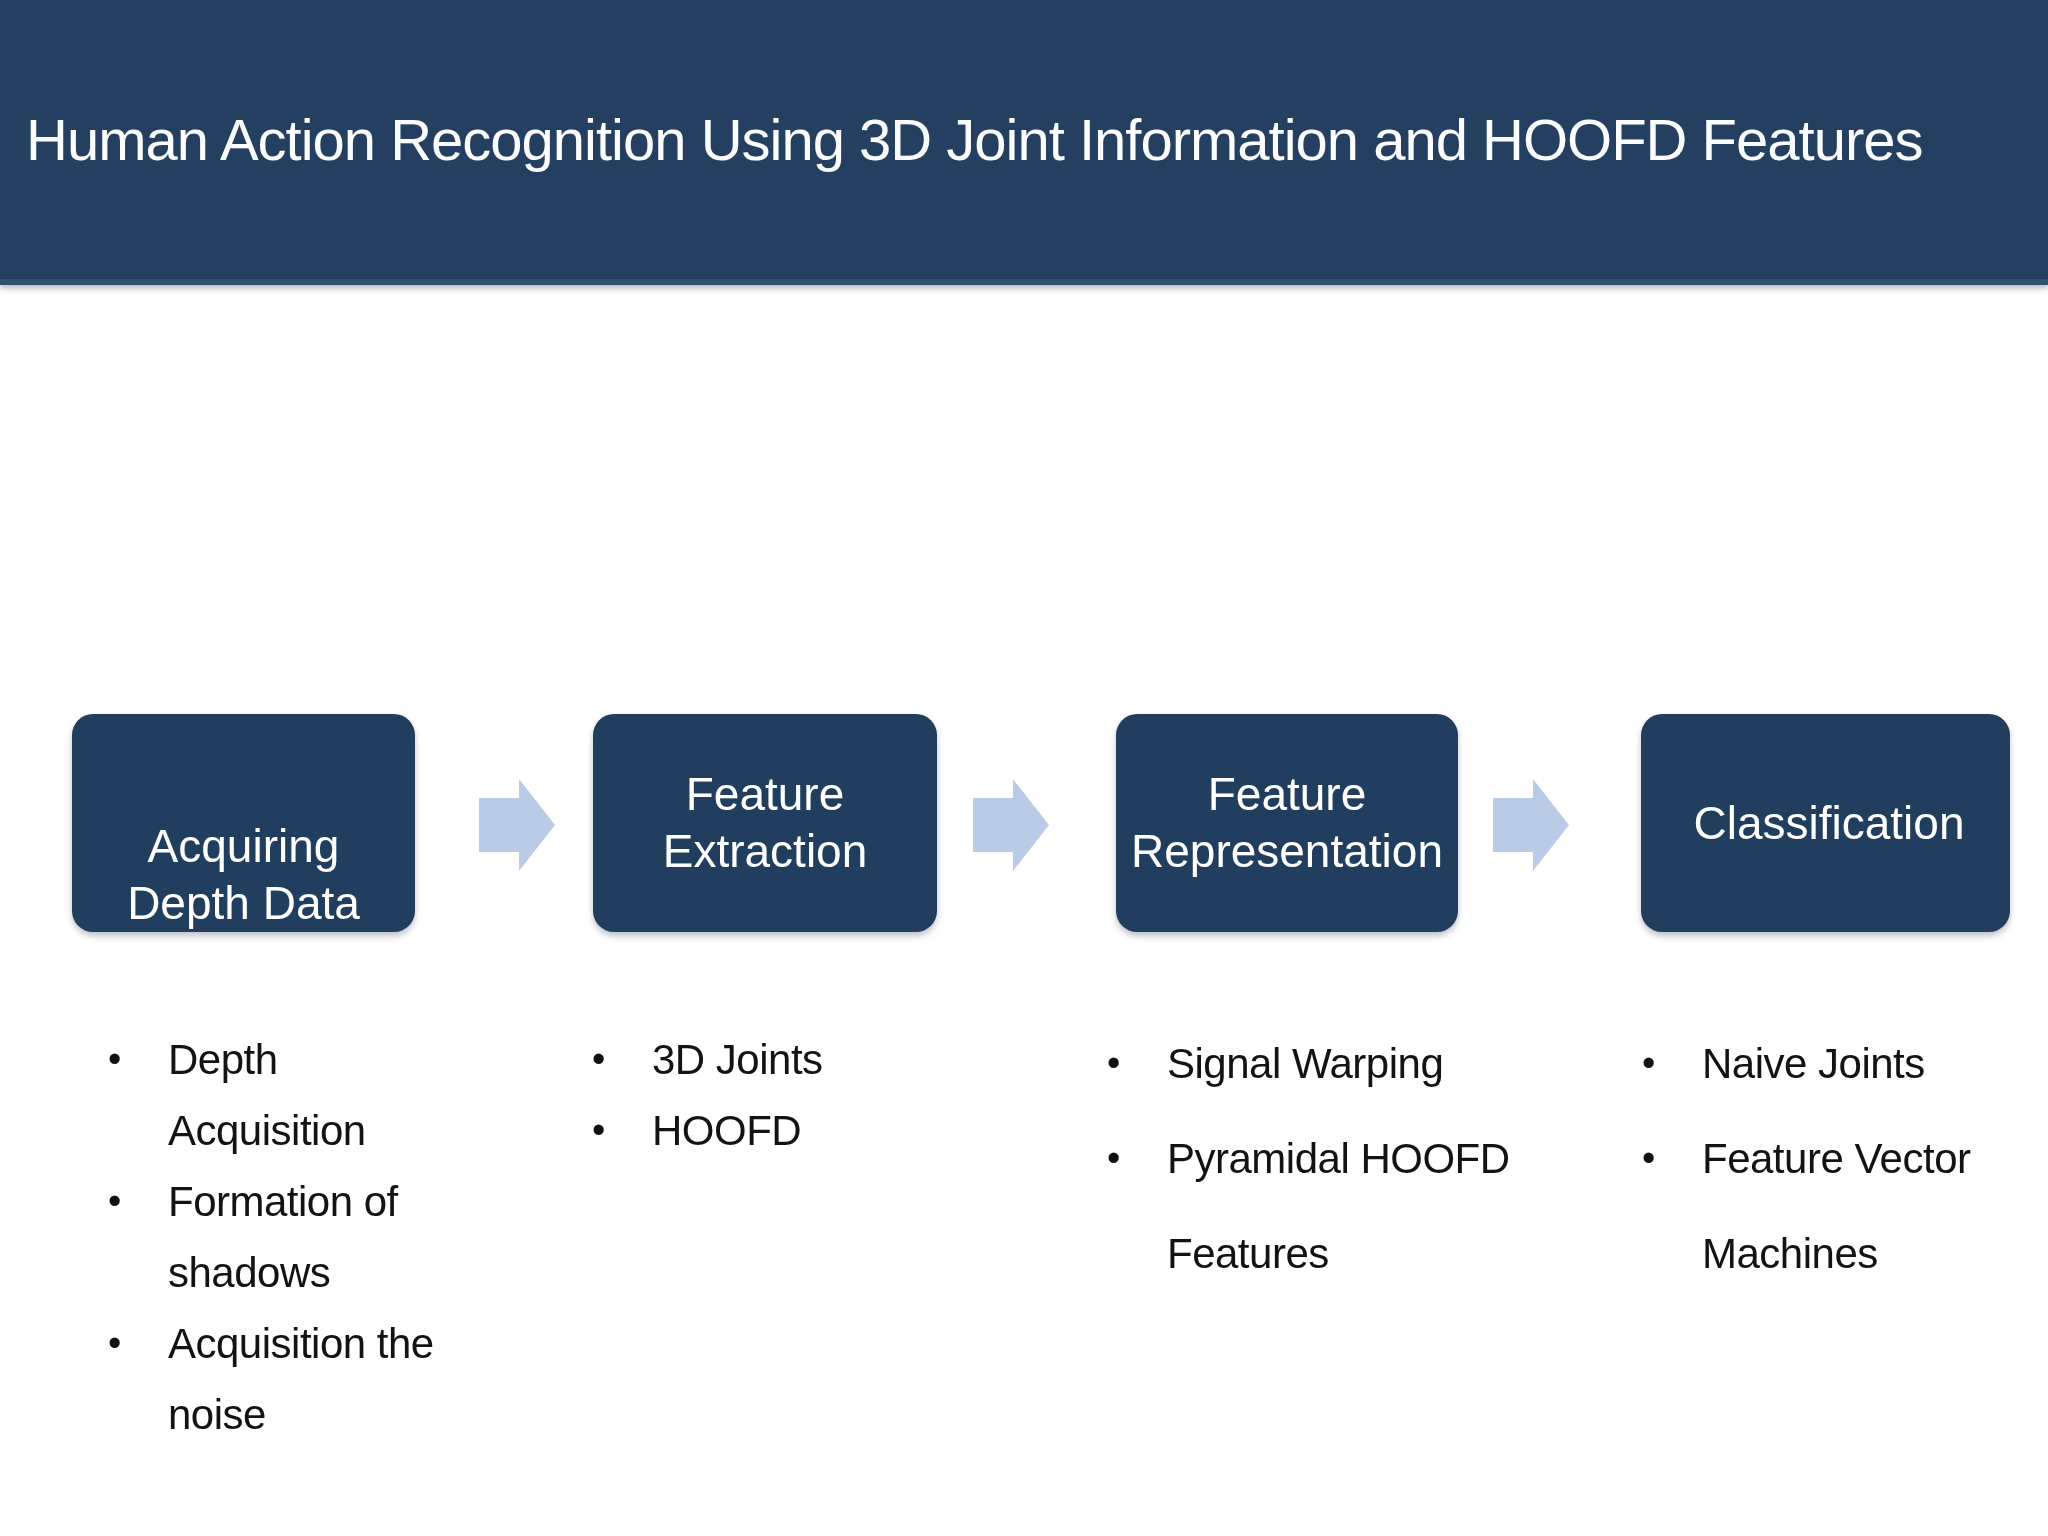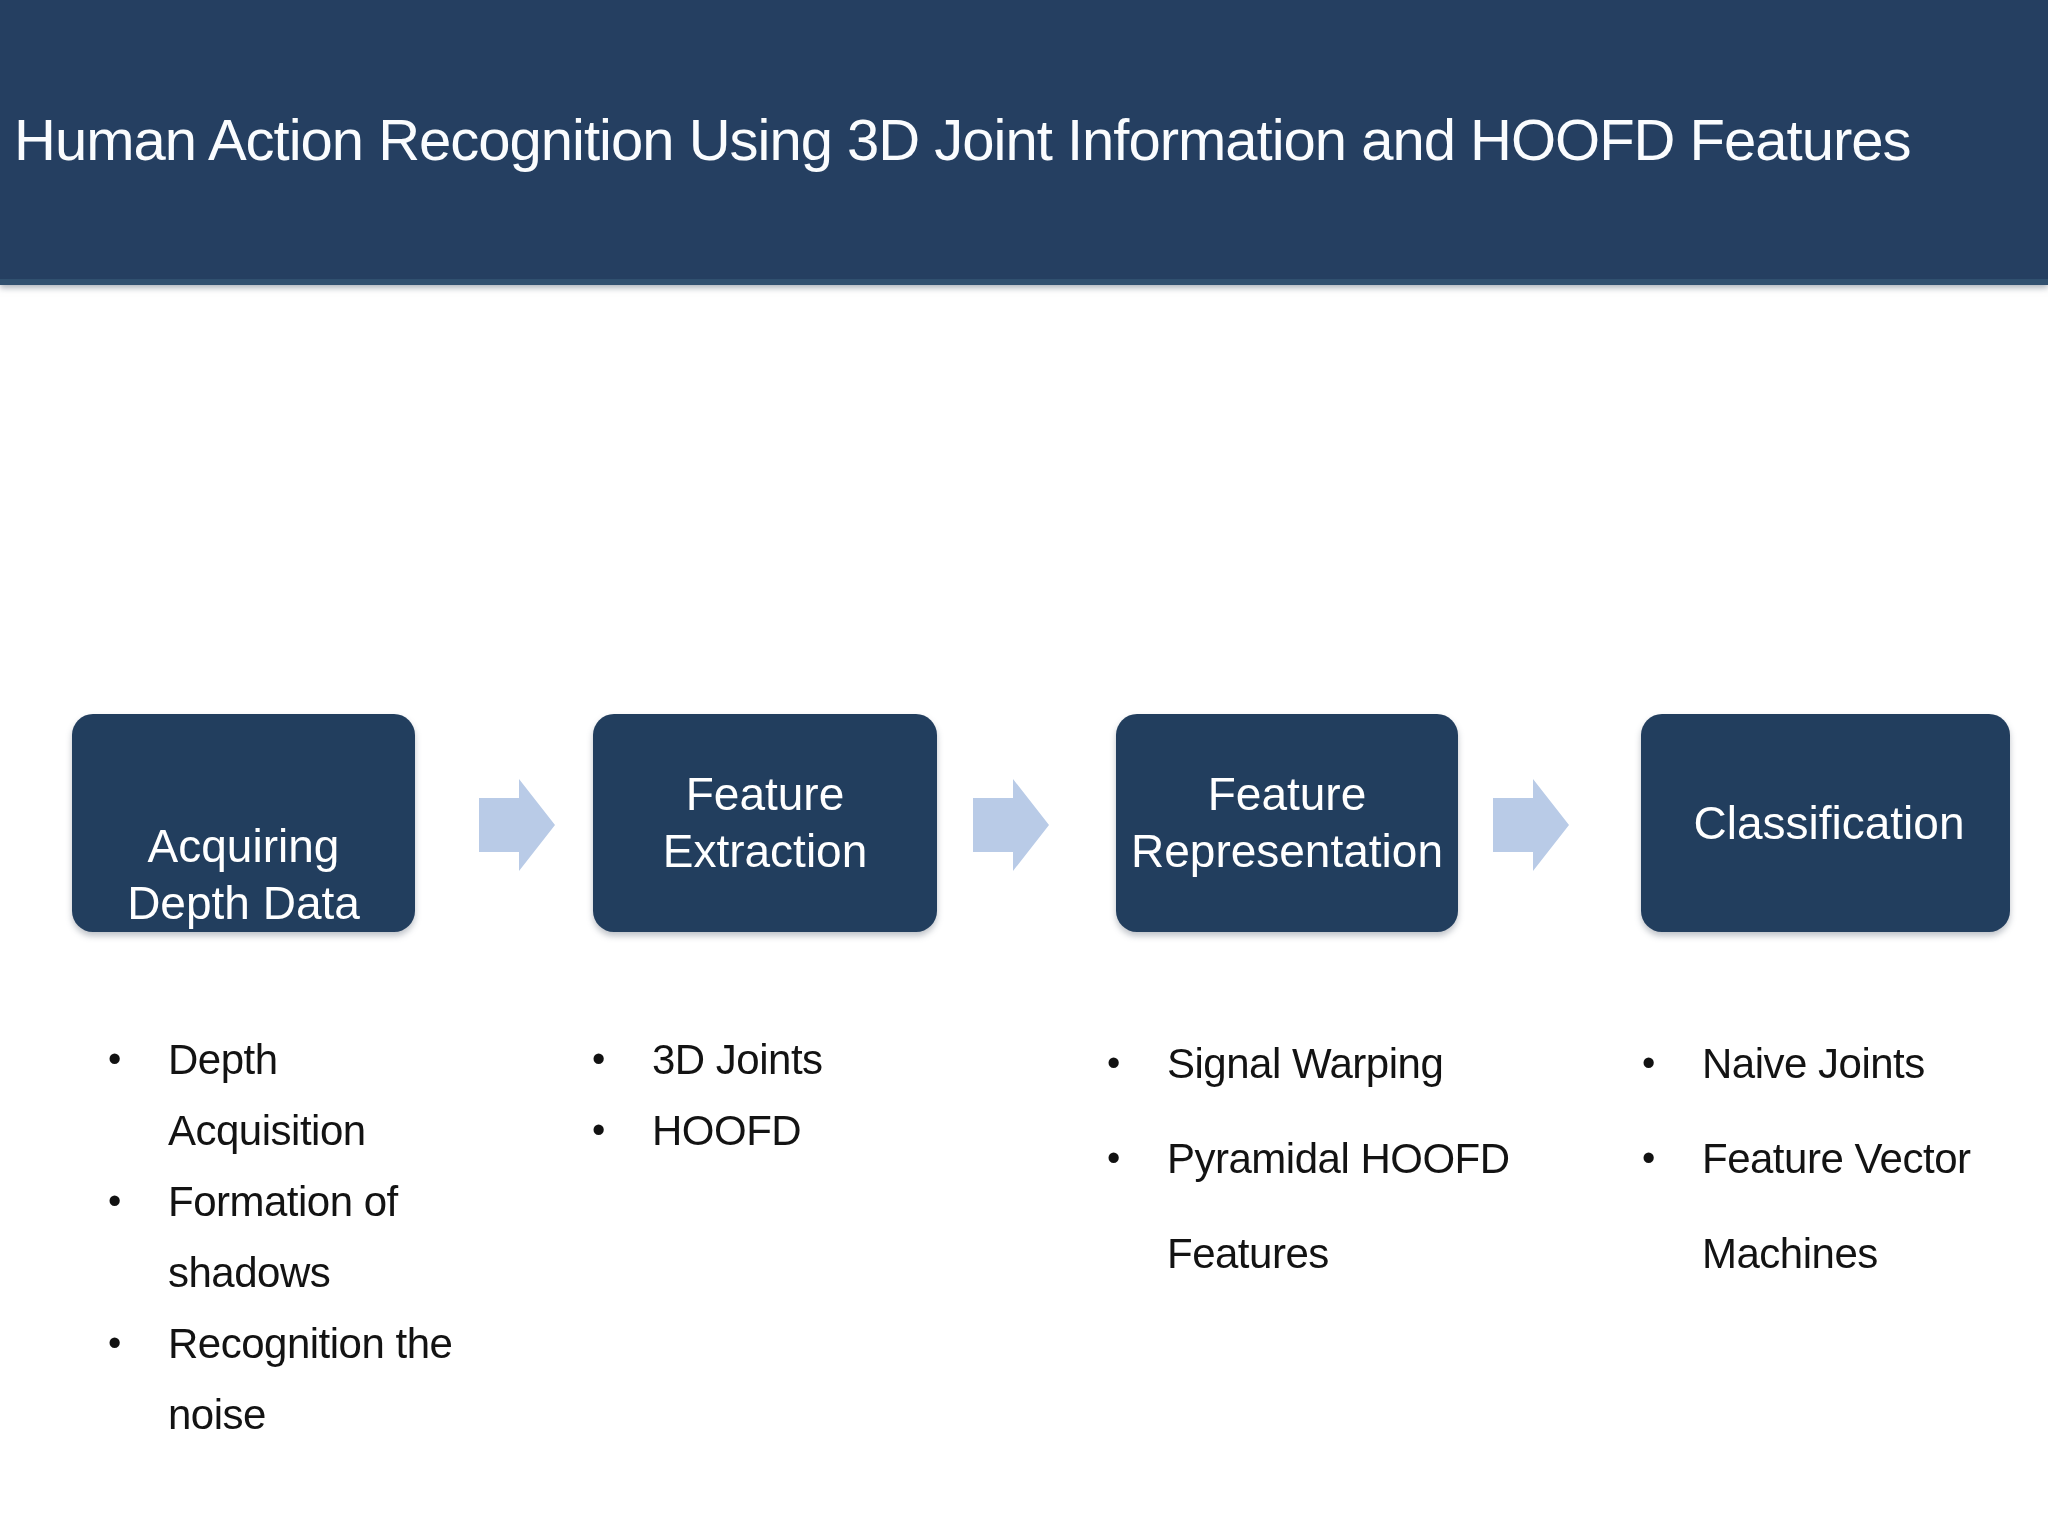--- a/index.html
+++ b/index.html
@@ -17,21 +17,21 @@
     background:#253F61;
     border-bottom:6px solid #30506F;
     box-shadow:0 3px 6px rgba(110,120,135,0.55);
     display:flex; align-items:center;
   }
   .title-band .slide-title {
     color:#FAFCFE;
     font-size:58px;
     letter-spacing:-1px;
     white-space:nowrap;
-    padding-left:14px;
+    padding-left:26px;
     line-height:1.1;
   }
 
   
   .stage-box {
     position:absolute; top:714px; height:218px;
     background:#223E5E;
     border-radius:21px;
     box-shadow:0 4px 6px rgba(95,105,120,0.40);
     color:#FFFFFF;
@@ -115,21 +115,21 @@
       <span class="bullet-text">Depth
 Acquisition</span>
     </li>
     <li>
       <span class="bullet-dot">•</span>
       <span class="bullet-text">Formation of
 shadows</span>
     </li>
     <li>
       <span class="bullet-dot">•</span>
-      <span class="bullet-text">Recognition the
+      <span class="bullet-text">Acquisition the
 noise</span>
     </li>
   </ul>
 
   <ul class="bullet-list list-a list-2">
     <li>
       <span class="bullet-dot">•</span>
       <span class="bullet-text">3D Joints</span>
     </li>
     <li>

